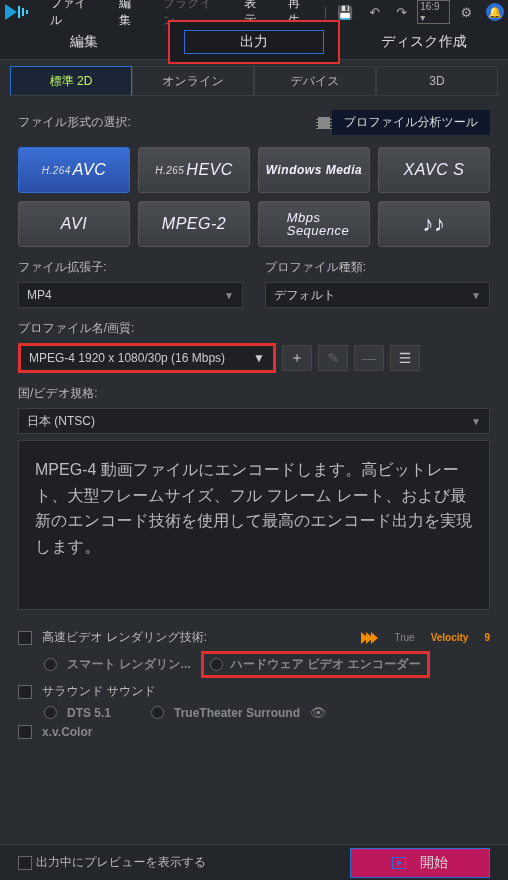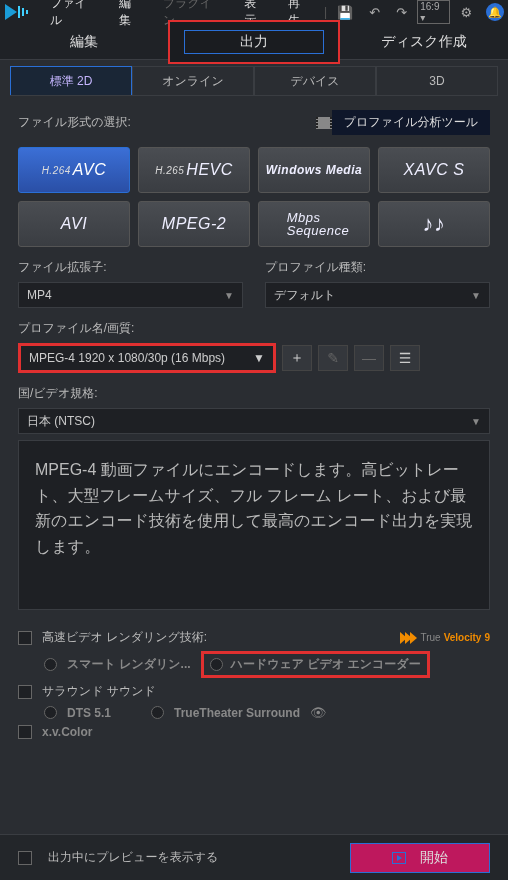--- a/index.html
+++ b/index.html
@@ -48,21 +48,21 @@
   .sub-tabs {
     display:flex; height:30px; background:#23262a; border-bottom:1px solid #3a3d42;
     margin:6px 10px 0 10px; gap:0;
   }
   .sub-tab {
     flex:1; text-align:center; font-size:12px; color:#bbb;
     border:1px solid #3a3d42; border-bottom:none;
     display:flex;align-items:center;justify-content:center;
     background:#2a2d32;
   }
-  .sub-tab.active { color:#c4b5fd; border-color:#2a6fd6; background:#1a2636; }
+  .sub-tab.active { color:#bef264; border-color:#2a6fd6; background:#1a2636; }
 
   .panel { padding: 14px 18px 8px 18px; }
   .row { display:flex; align-items:center; margin-bottom:12px; }
   .label { color:#bbb; font-size:12px; }
   .profile-btn {
     background:#0f172a; color:#ddd; border:none;
     padding:4px 12px; font-size:12px;
     display:flex;align-items:center;gap:10px;
   }
   .film-icon{width:16px;height:12px;background:linear-gradient(#888,#888);display:inline-block;position:relative;}
@@ -110,31 +110,31 @@
     padding:16px; color:#bbb; font-size:16px; line-height:1.6;
   }
 
   .options{margin-top:14px;}
   .opt-row{display:flex;align-items:center;gap:10px;padding:5px 0;}
   .chk{width:14px;height:14px;border:1px solid #666;background:#1e2024;flex-shrink:0;}
   .radio{width:13px;height:13px;border:1px solid #666;border-radius:50%;background:#1e2024;flex-shrink:0;}
   .opt-sub{margin-left:26px;display:flex;align-items:center;gap:10px;flex-wrap:wrap;}
   .dimtxt{color:#888;font-weight:bold;}
   .hw-highlight{border:3px solid #e03030;padding:2px 6px;display:flex;align-items:center;gap:8px;}
-  .tv9 {margin-left:auto; display:flex;align-items:center;gap:3px;font-size:10px;}
+  .tv9 {margin-left:auto; display:flex;align-items:center;gap:16px;font-size:10px;}
   .tv9 .arrows{display:flex;}
   .tv9 .arrows span{width:0;height:0;border-top:6px solid transparent;border-bottom:6px solid transparent;border-left:7px solid #f28c00;margin-left:-2px;}
   .tv9 .txt{color:#888;}
   .tv9 .v{color:#f28c00;font-weight:bold;}
   .eye{color:#888;font-size:13px;}
 
   .footer{
     position:absolute; bottom:0; left:0; right:0;
-    height:46px; border-top:1px solid #3a3d42;
-    display:flex;align-items:center;padding:0 18px;gap:16px;
+    height:36px; border-top:1px solid #3a3d42;
+    display:flex;align-items:center;padding:0 18px;gap:4px;
     background:#23262a;
   }
   .start-btn{
     margin-left:auto; width:140px; height:30px;
     border:1px solid #2a6fd6; background:#be185d;
     color:#ddd; display:flex;align-items:center;justify-content:center;gap:14px;
     font-size:14px;
   }
   .play-icon{width:14px;height:12px;border:1px solid #2a6fd6;display:flex;align-items:center;justify-content:center;}
   .play-icon::after{content:"";width:0;height:0;border-top:3px solid transparent;border-bottom:3px solid transparent;border-left:5px solid #2a6fd6;}

